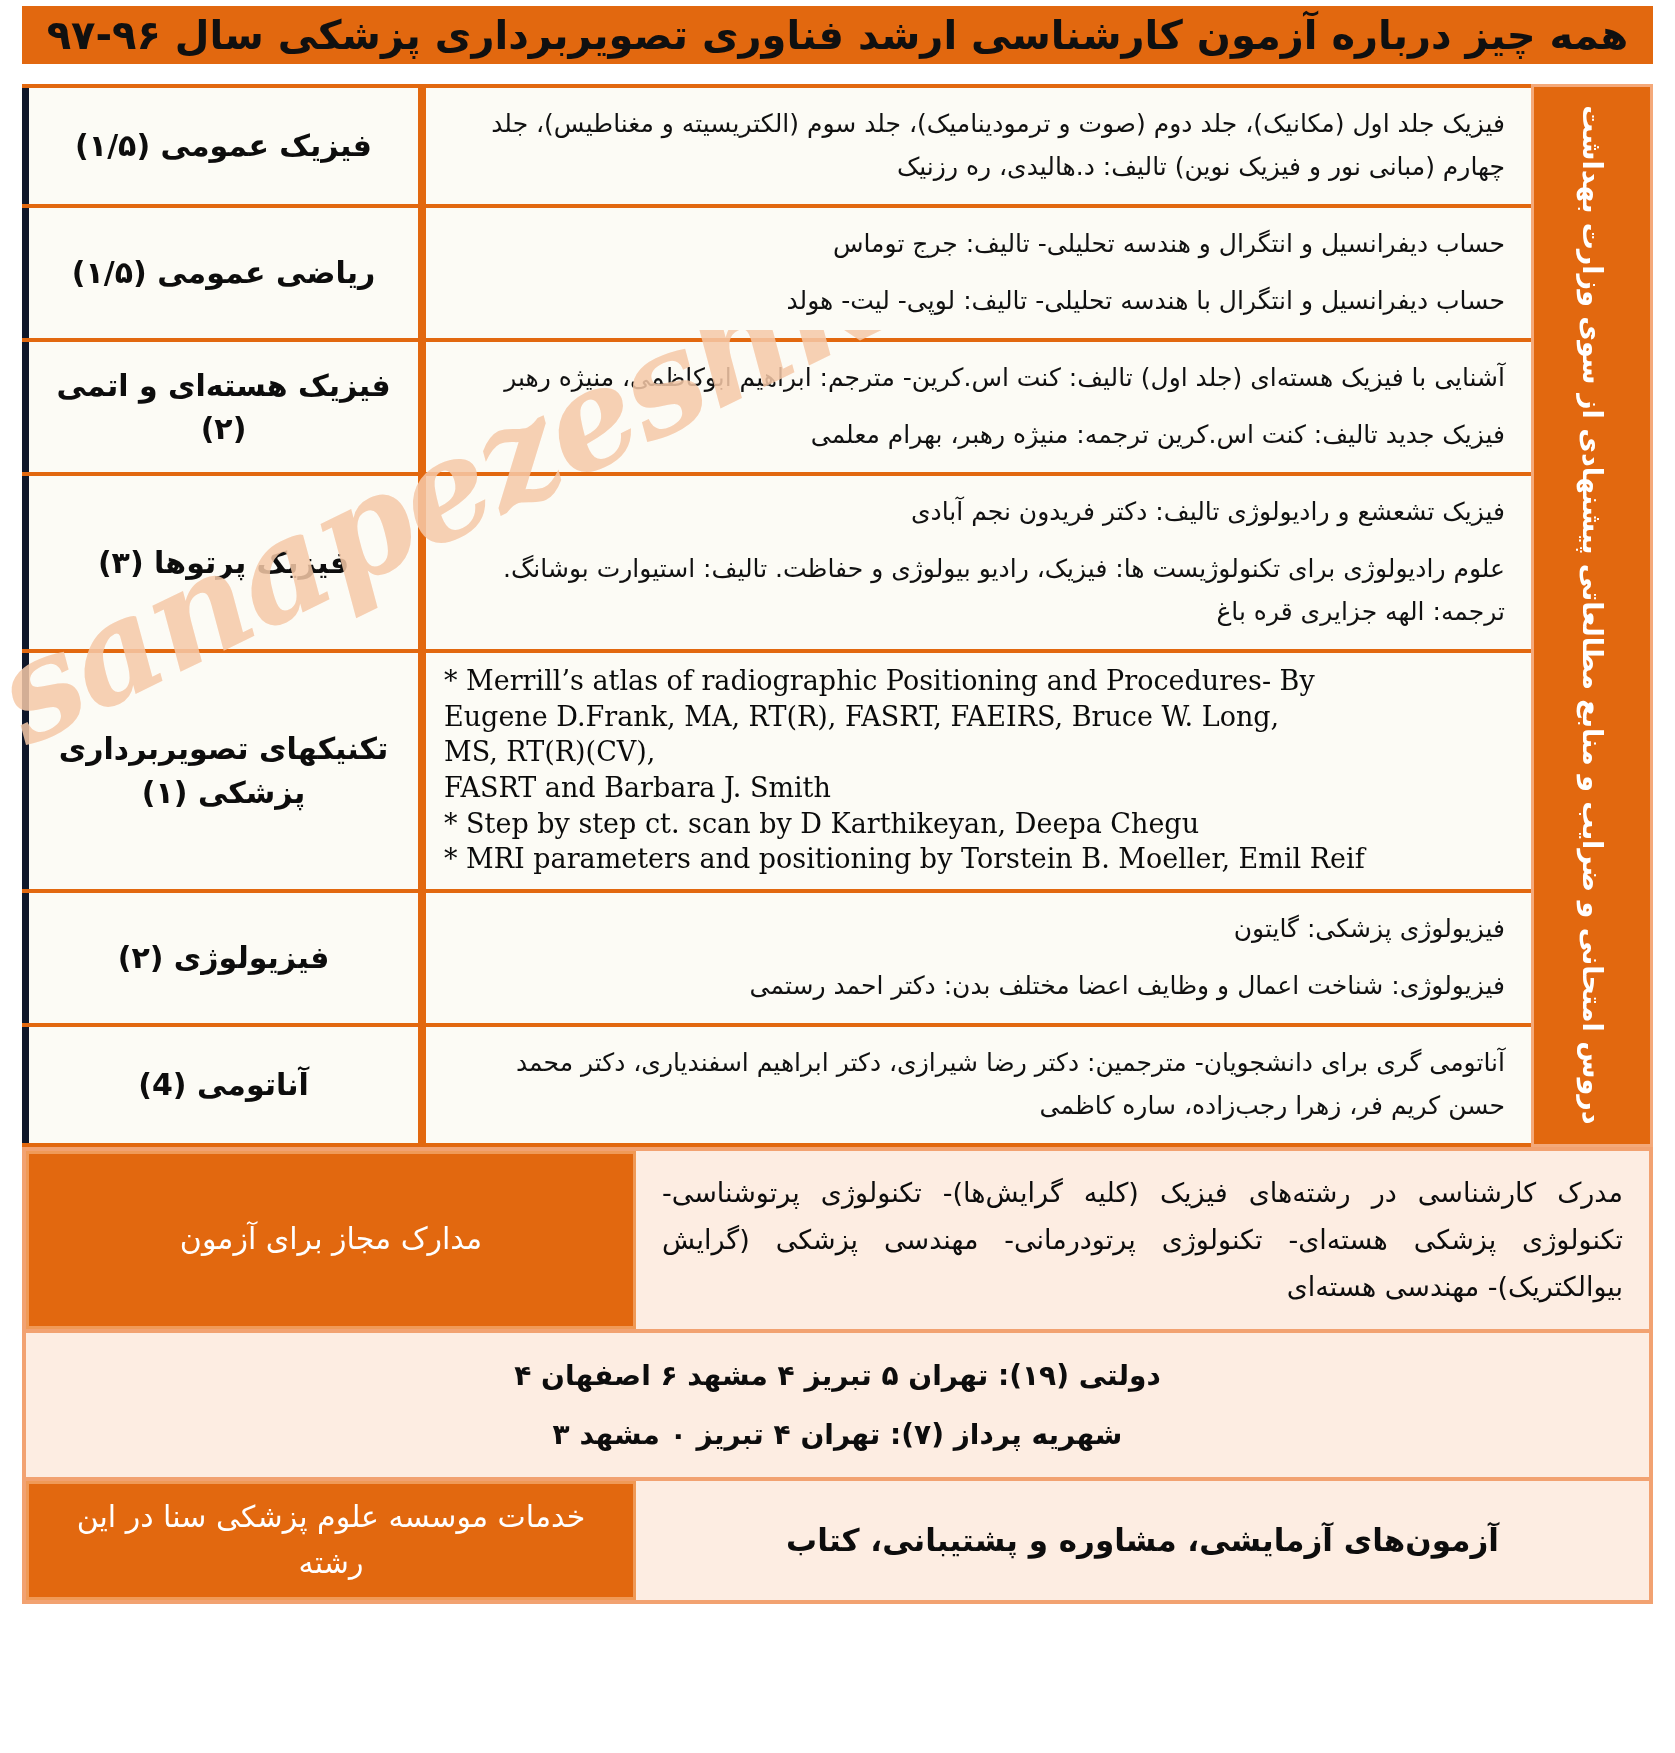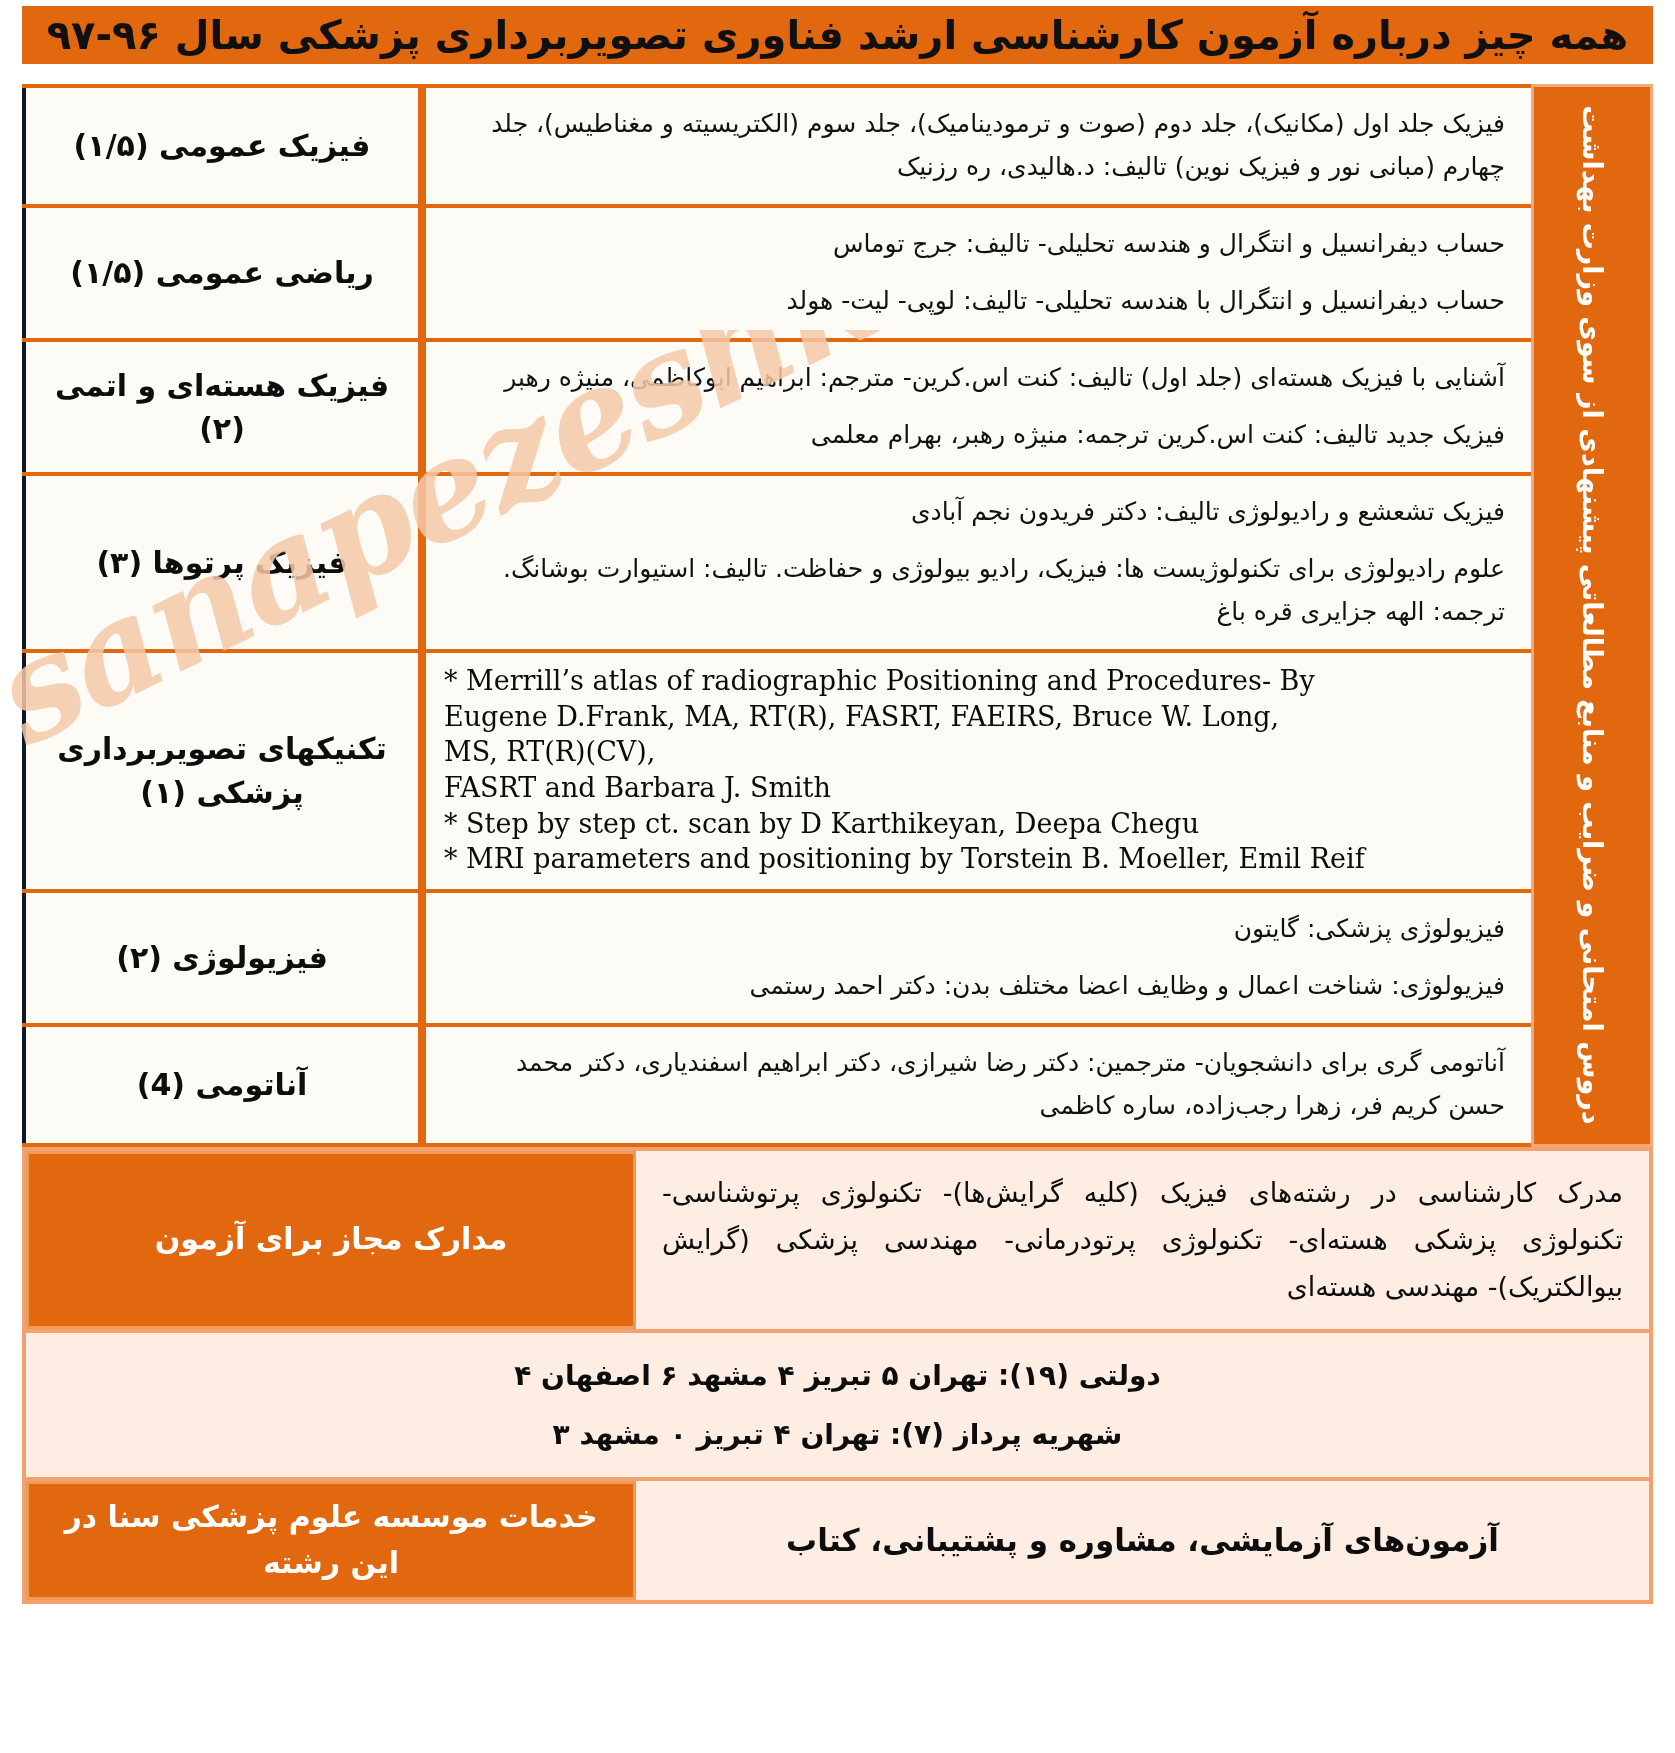--- a/index.html
+++ b/index.html
@@ -107,21 +107,21 @@
     border-bottom:4px solid #E2680F;
     box-sizing:border-box;
     background:#FCFBF5;
   }
   .srow:first-child{border-top:4px solid #E2680F;}
   .srow .namecell{
     flex:0 0 400px;
     width:400px;
     box-sizing:border-box;
     border-right:4px solid #E2680F;
-    border-left:4px solid #0f172a;
+    border-left:7px solid #0f172a;
     display:flex;
     align-items:center;
     justify-content:center;
     text-align:center;
     padding:8px 10px;
     font-size:30px;
     font-weight:700;
     color:#0d0d0d;
     line-height:1.45;
   }
@@ -166,21 +166,21 @@
     align-items:stretch;
   }
   .brow.first{border-top:4px solid #F2A271;}
   .brow .blabel{
     flex:0 0 610px;
     width:610px;
     box-sizing:border-box;
     background:#E2680F;
     color:#ffffff;
     font-size:30px;
-    font-weight:700;
+    font-weight:400;
     display:flex;
     align-items:center;
     justify-content:center;
     text-align:center;
     line-height:1.55;
     padding:10px 12px;
     border:3px solid #F09A57;
   }
   .brow .bvalue{
     flex:1 1 auto;

